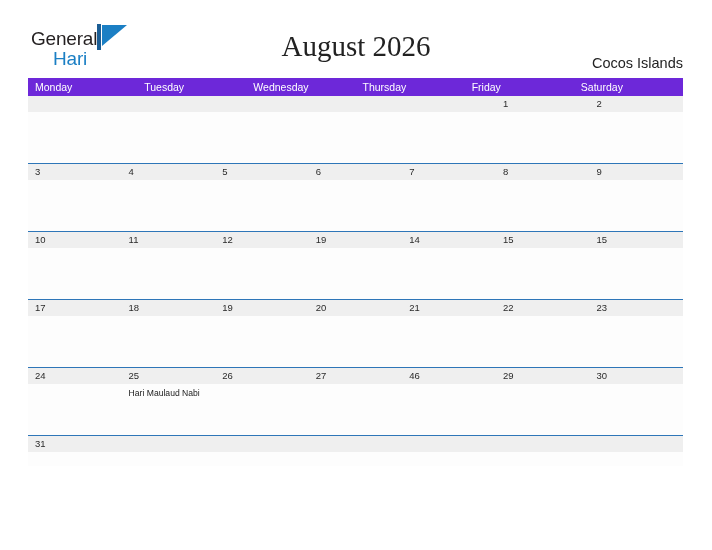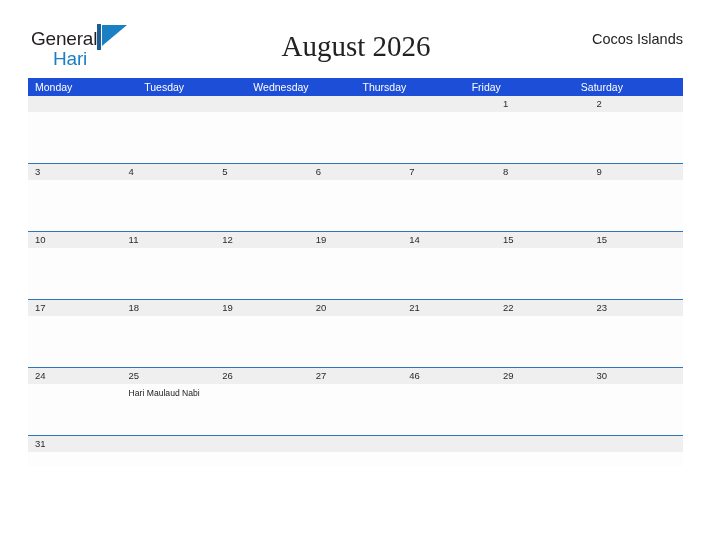--- a/index.html
+++ b/index.html
@@ -81,37 +81,37 @@
     font-size: 29px;
     color: #222222;
     font-family: Liberation Serif, serif;
     font-weight: normal;
     letter-spacing: 0px;
   }
 
   .cal-location {
     position: absolute;
     right: 29px;
-    top: 31px;
+    top: 55px;
     font-size: 14.5px;
     color: #232323;
     white-space: nowrap;
   }
 
   
   .calendar {
     position: absolute;
     left: 28px;
     top: 78px;
     width: 655px;
   }
 
   .weekday-head {
     display: flex;
-    background: #1d4ed8;
+    background: #6d28d9;
     height: 18px;
   }
   .weekday-cell {
     flex: 1 1 0;
     color: #ffffff;
     font-size: 10.5px;
     line-height: 18px;
     padding-left: 7px;
     box-sizing: border-box;
     white-space: nowrap;

